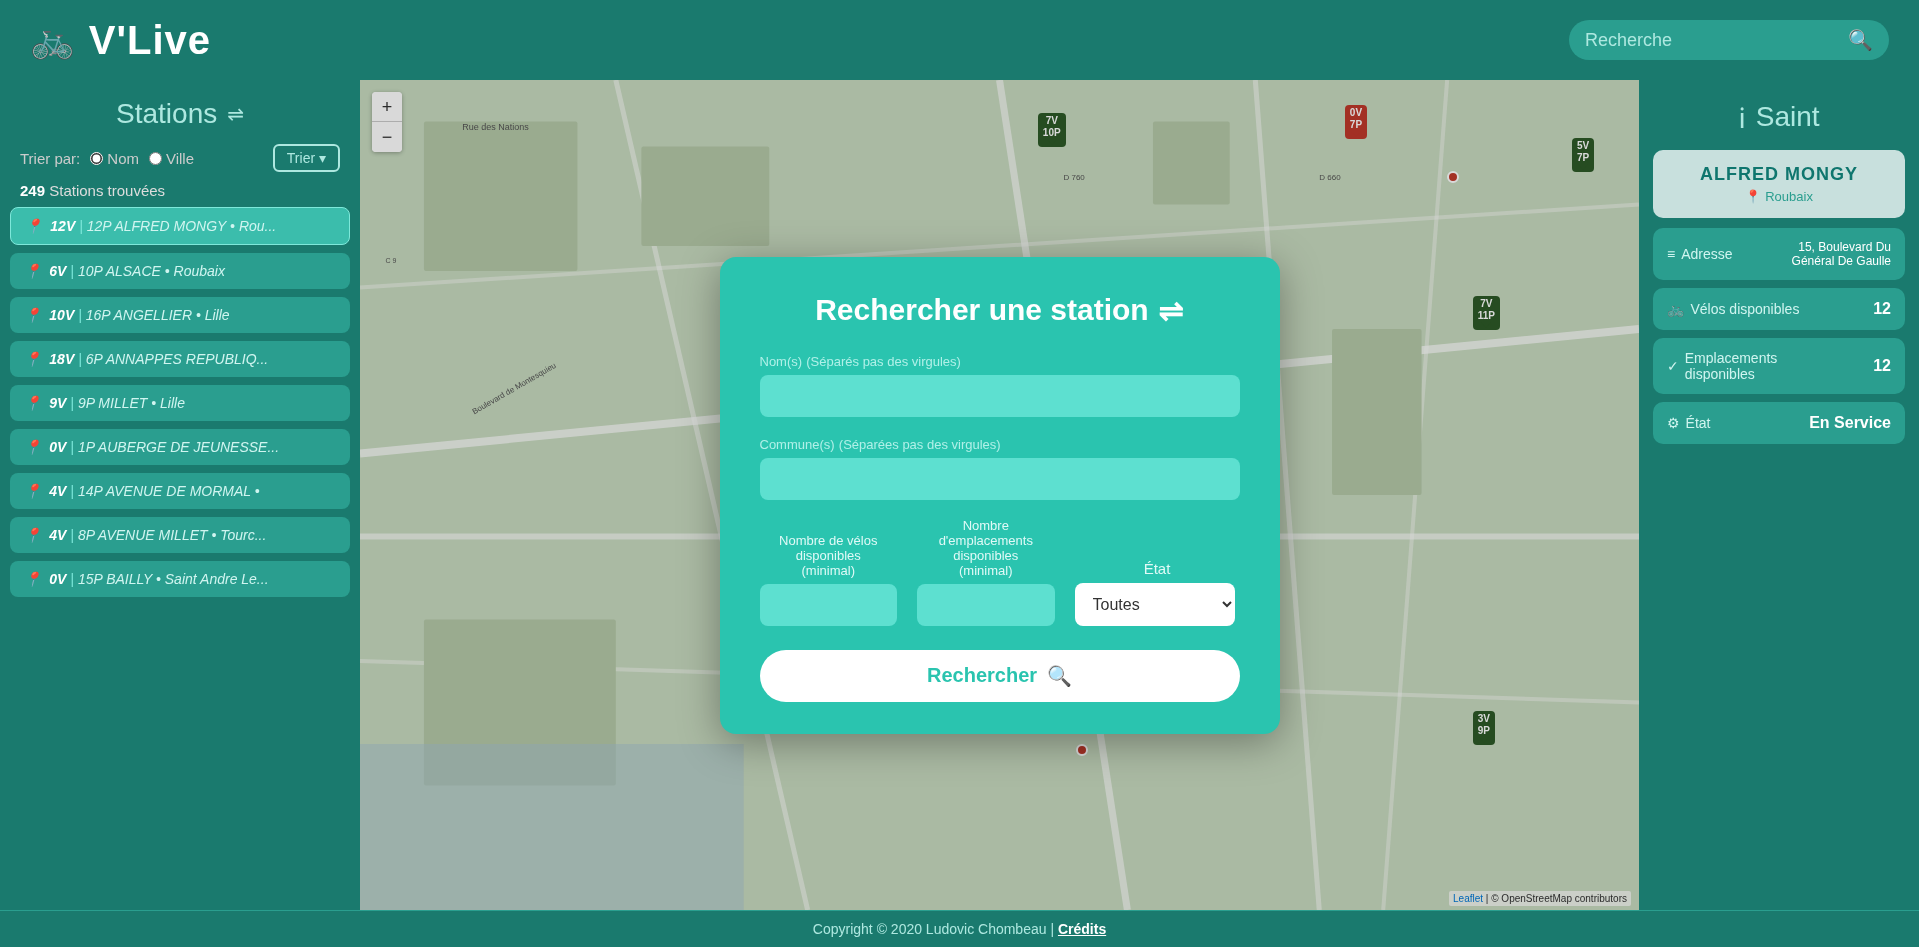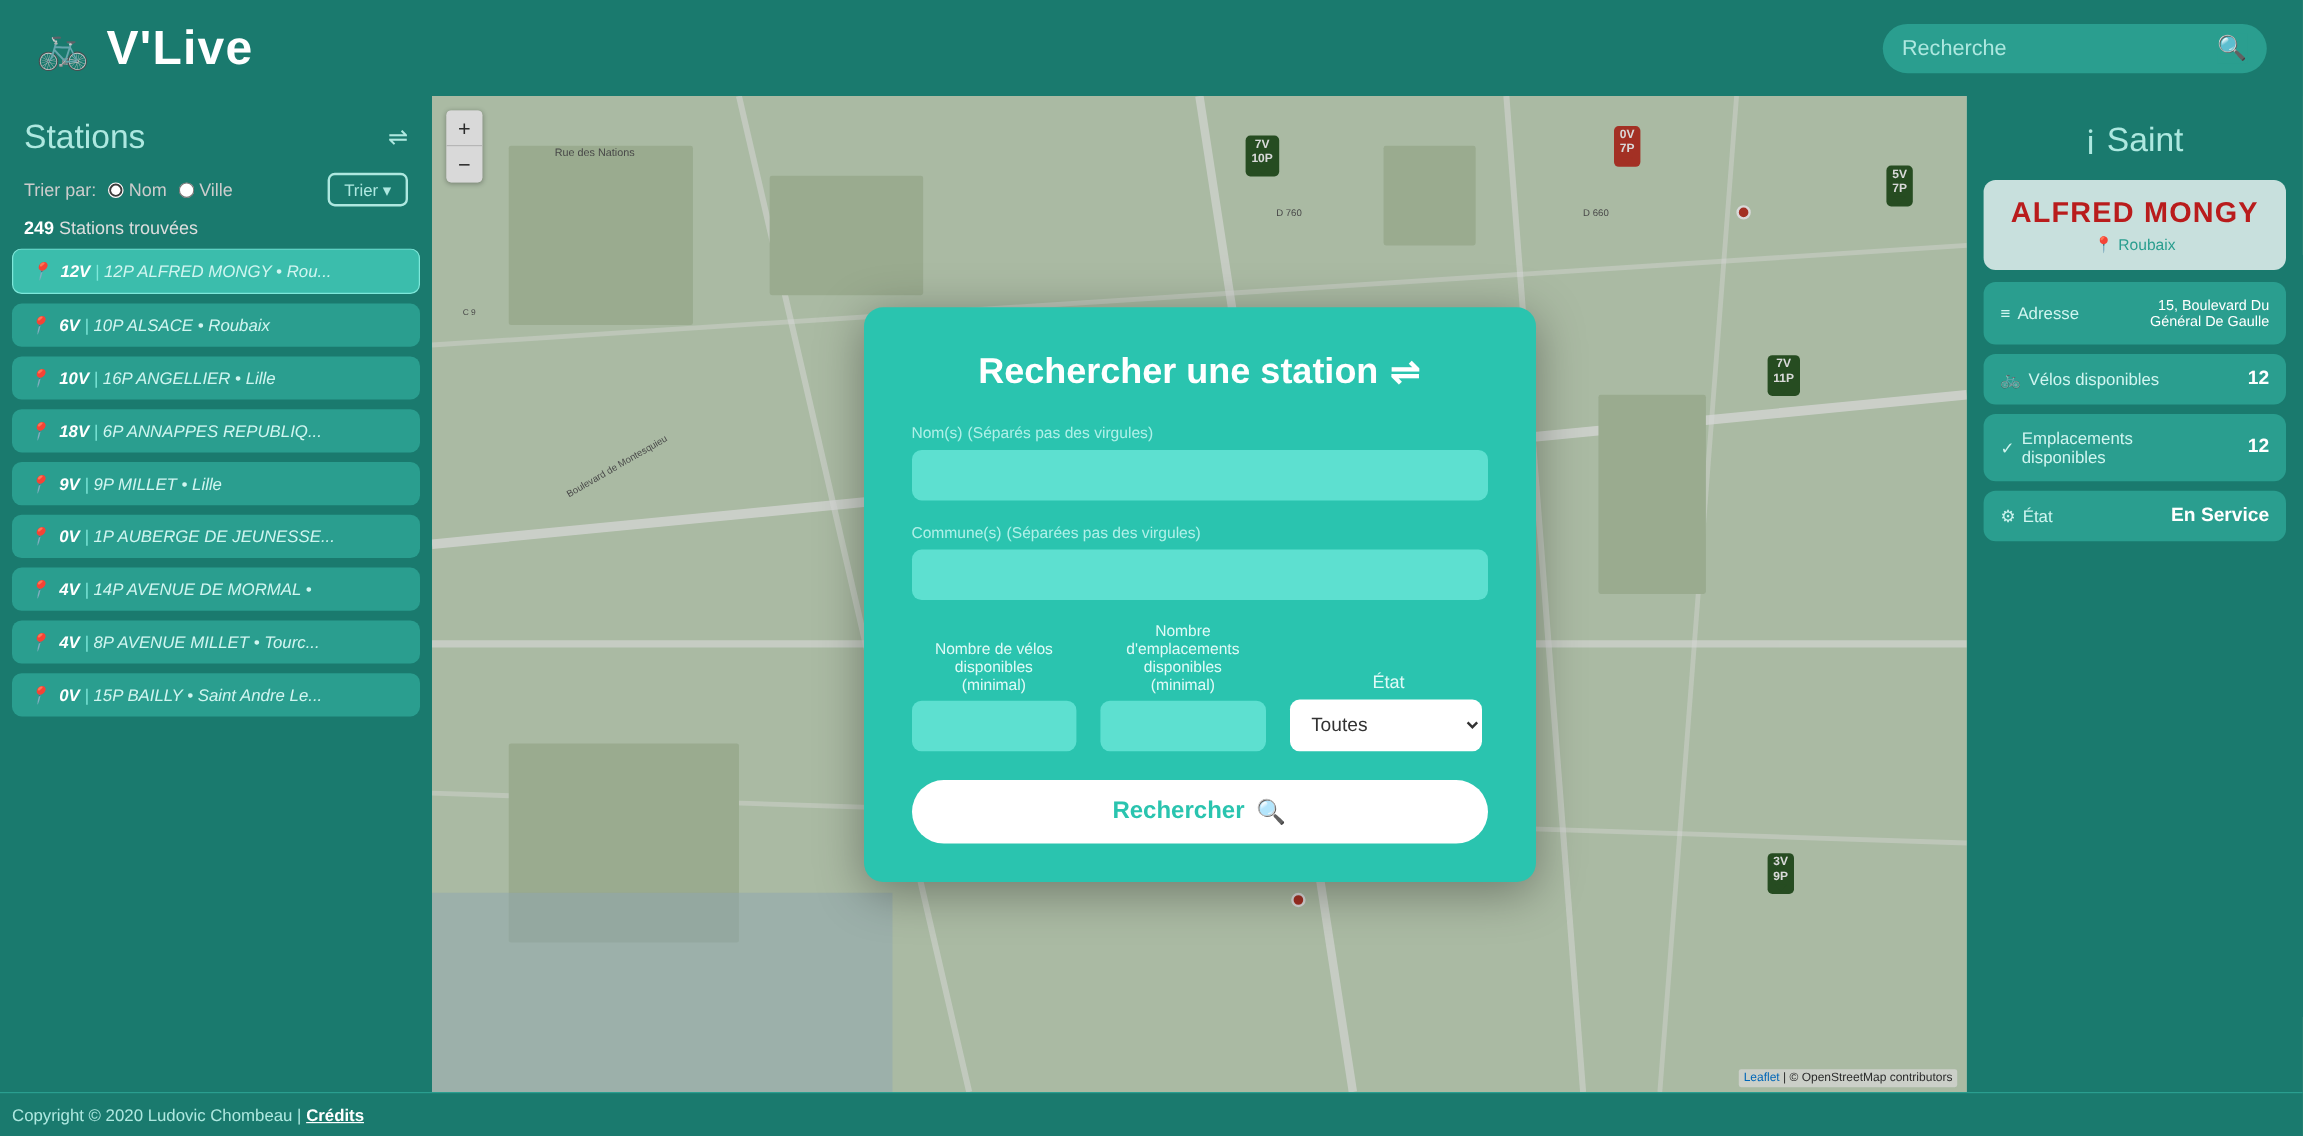--- a/index.html
+++ b/index.html
@@ -76,21 +76,21 @@
       width: 360px;
       background: #1a7a6e;
       display: flex;
       flex-direction: column;
       padding: 10px 0;
       overflow: hidden;
     }
     .sidebar-title {
       display: flex;
       align-items: center;
-      justify-content: space-between;
+      justify-content: center;
       gap: 10px;
       font-size: 28px;
       font-weight: 400;
       color: #aee8e0;
       padding: 8px 20px;
     }
     .sort-bar {
       display: flex;
       align-items: center;
       gap: 10px;
@@ -328,23 +328,23 @@
       padding: 8px 20px 14px 20px;
     }
     .info-card-name {
       background: #c8e0dd;
       margin: 0 14px 10px 14px;
       border-radius: 10px;
       padding: 14px 16px;
       text-align: center;
     }
     .info-card-name .station-name {
-      font-size: 24px;
+      font-size: 18px;
       font-weight: 700;
-      color: #b91c1c;
+      color: #0f766e;
       letter-spacing: 1px;
     }
     .info-card-name .station-city {
       font-size: 13px;
       color: #2a9e8f;
       display: flex;
       align-items: center;
       justify-content: center;
       gap: 4px;
       margin-top: 4px;
@@ -371,20 +371,21 @@
       color: #fff;
     }
     .info-row-label-wide {
       font-size: 13px;
       color: #d0f5f0;
     }
 
     
     .footer {
       background: #1a7a6e;
+      text-align: center;
       padding: 10px;
       font-size: 14px;
       color: #aee8e0;
       border-top: 1px solid #2a9e8f;
     }
     .footer a {
       color: #fff;
       font-weight: 700;
       text-decoration: underline;
     }

